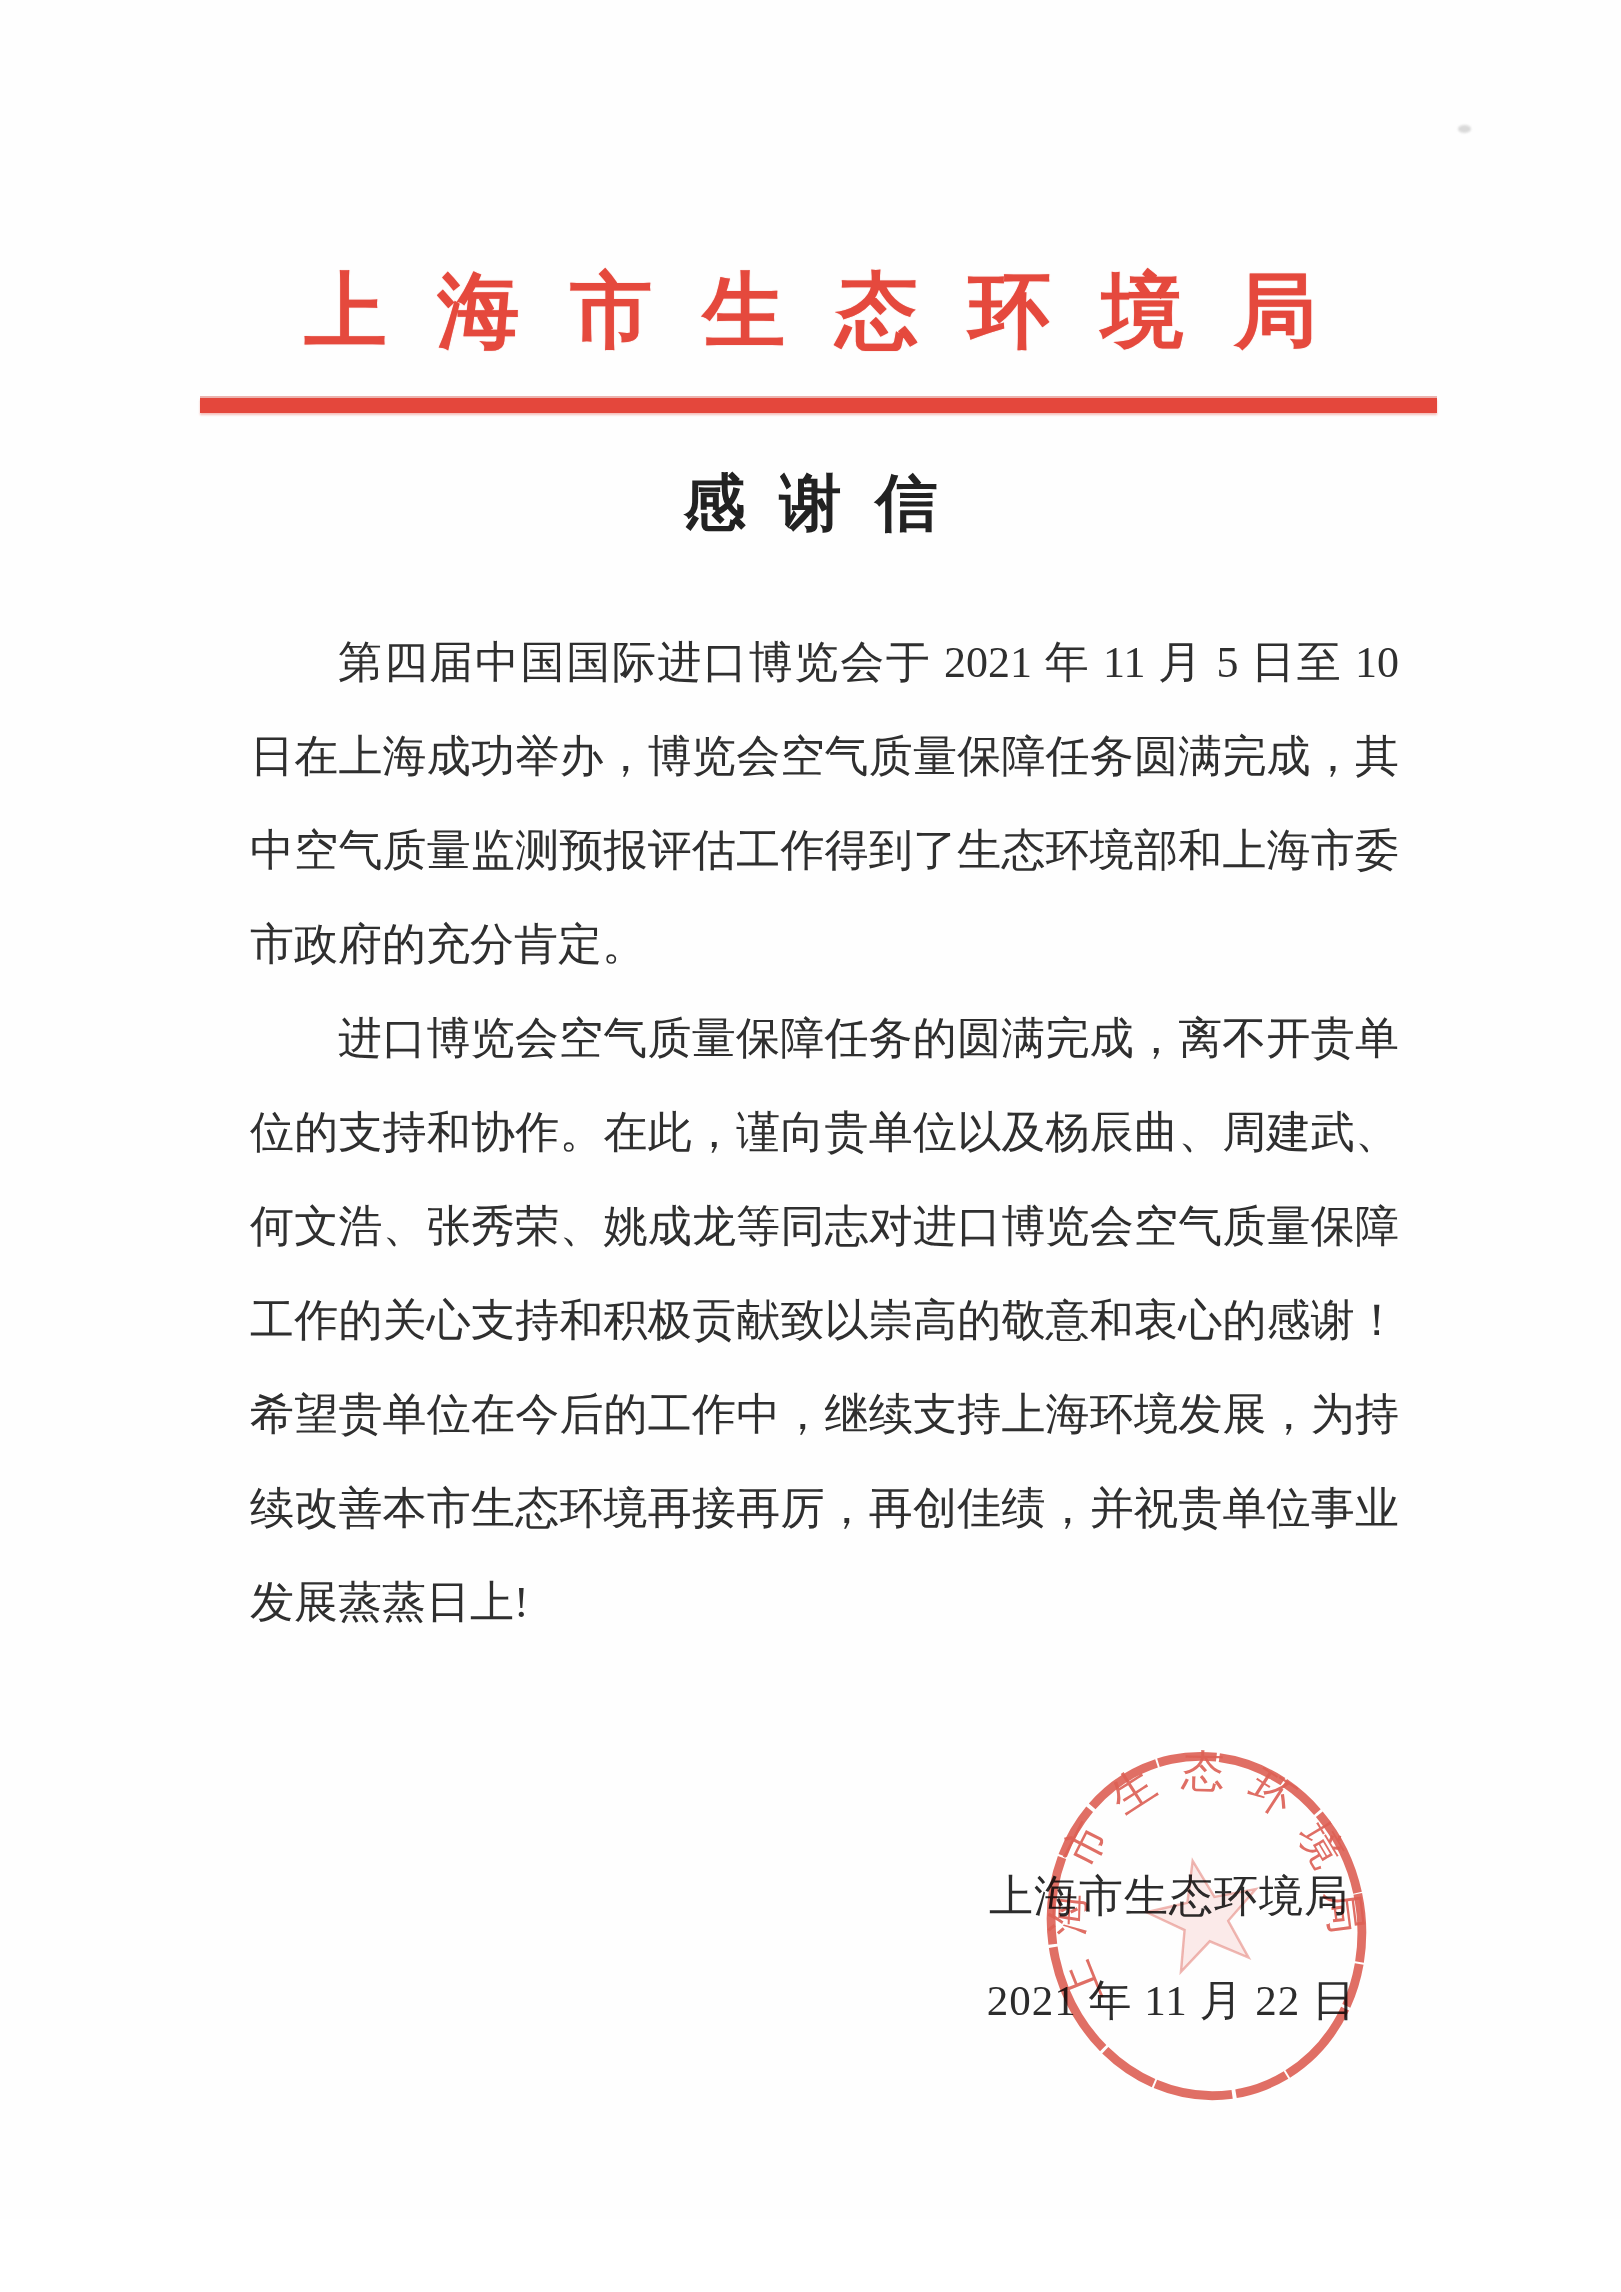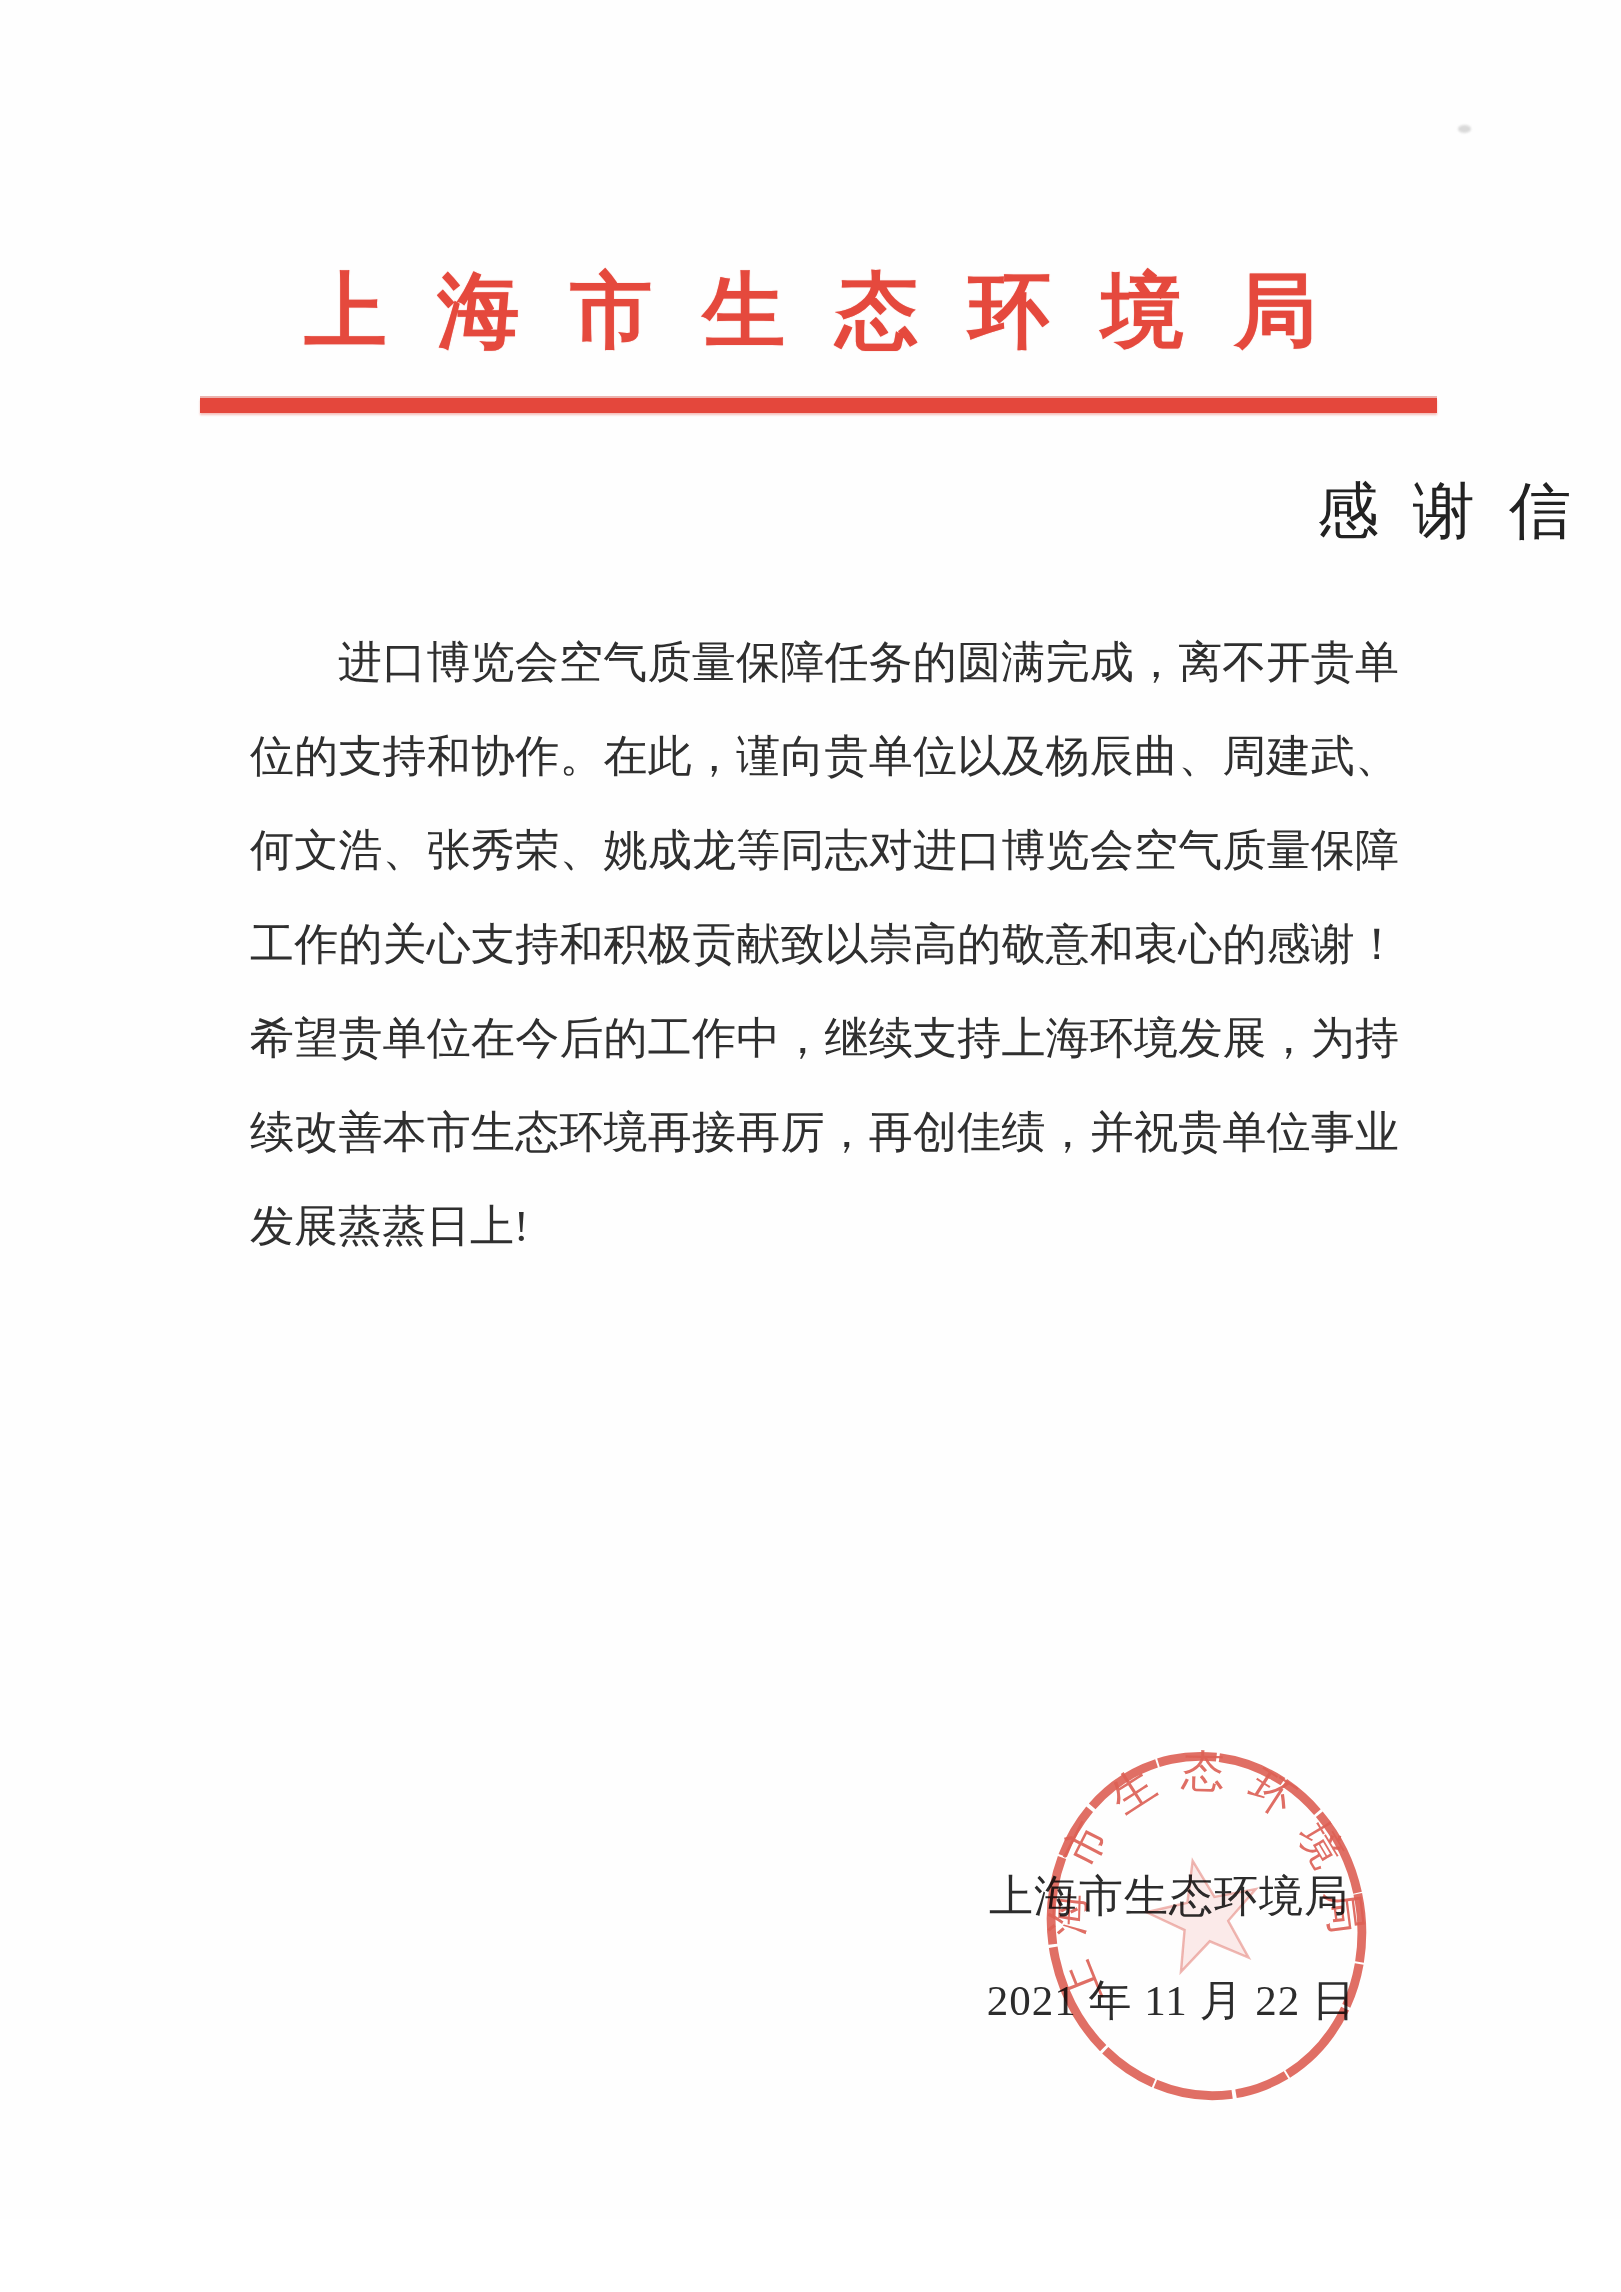--- a/index.html
+++ b/index.html
@@ -27,24 +27,24 @@
   .red-rule {
     position: absolute;
     top: 398px; left: 200px;
     width: 1237px; height: 14.7px;
     background: #e4473c;
     box-shadow: 0 -2px 0 rgba(200,40,30,0.35), 0 2px 2px rgba(229,73,61,0.35);
   }
   .letter-title {
     position: absolute;
     top: 453px; left: 0; right: 0;
-    margin: 16px;
-    text-align: right;
+    margin: 8px;
+    text-align: center;
     font-size: 62px;
-    font-weight: normal;
+    font-weight: bold;
     color: #222222;
     letter-spacing: 0.55em;
     padding-left: 0.55em;
     white-space: nowrap;
   }
   .letter-body {
     position: absolute;
     top: 616px; left: 250px;
     width: 1149px;
     font-size: 44px;
@@ -101,20 +101,21 @@
 
 <div class="page">
 
   <h1 class="letterhead">上海市生态环境局</h1>
 
   <div class="red-rule"></div>
 
   <h2 class="letter-title">感谢信</h2>
 
   <div class="letter-body">
+    <p class="para">第四届中国国际进口博览会于 2021 年 11 月 5 日至 10 日在上海成功举办，博览会空气质量保障任务圆满完成，其中空气质量监测预报评估工作得到了生态环境部和上海市委市政府的充分肯定。</p>
     <p class="para">进口博览会空气质量保障任务的圆满完成，离不开贵单位的支持和协作。在此，谨向贵单位以及杨辰曲、周建武、何文浩、张秀荣、姚成龙等同志对进口博览会空气质量保障工作的关心支持和积极贡献致以崇高的敬意和衷心的感谢！希望贵单位在今后的工作中，继续支持上海环境发展，为持续改善本市生态环境再接再厉，再创佳绩，并祝贵单位事业发展蒸蒸日上!</p>
   </div>
 
   <div class="signature">上海市生态环境局</div>
 
   <div class="sign-date">2021 年 11 月 22 日</div>
 
   <svg class="seal" viewBox="0 0 346 378" xmlns="http://www.w3.org/2000/svg">
     <g transform="rotate(-12 173 189)">
       <ellipse cx="173" cy="189" rx="158" ry="174" fill="none" stroke="#d9493c" stroke-width="9" stroke-dasharray="70 2 45 3 90 2 55 4 80 2 60 3" opacity="0.9"></ellipse>

